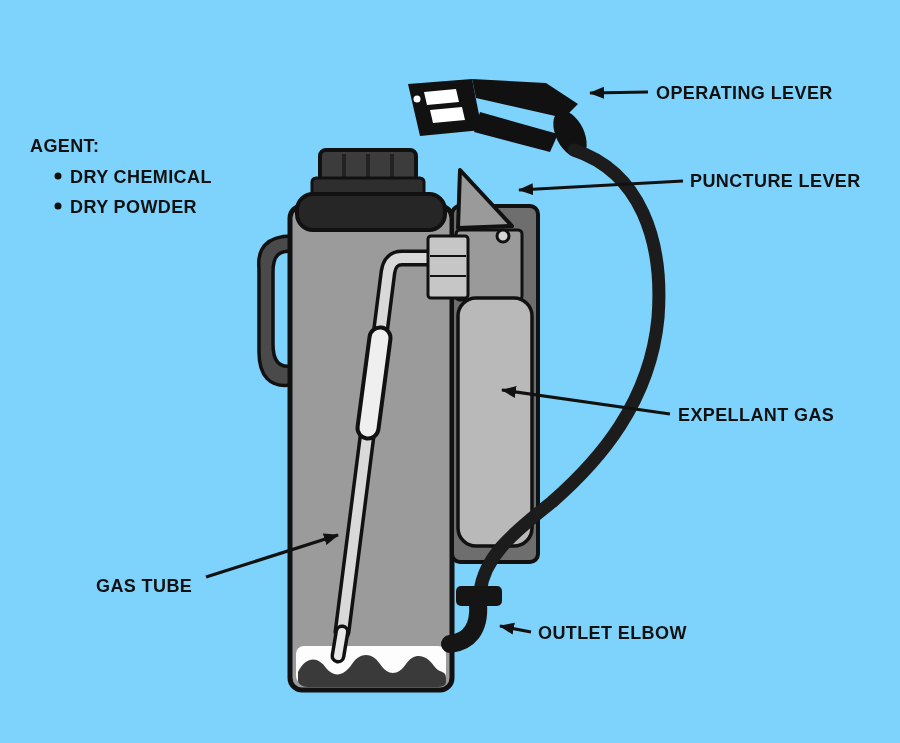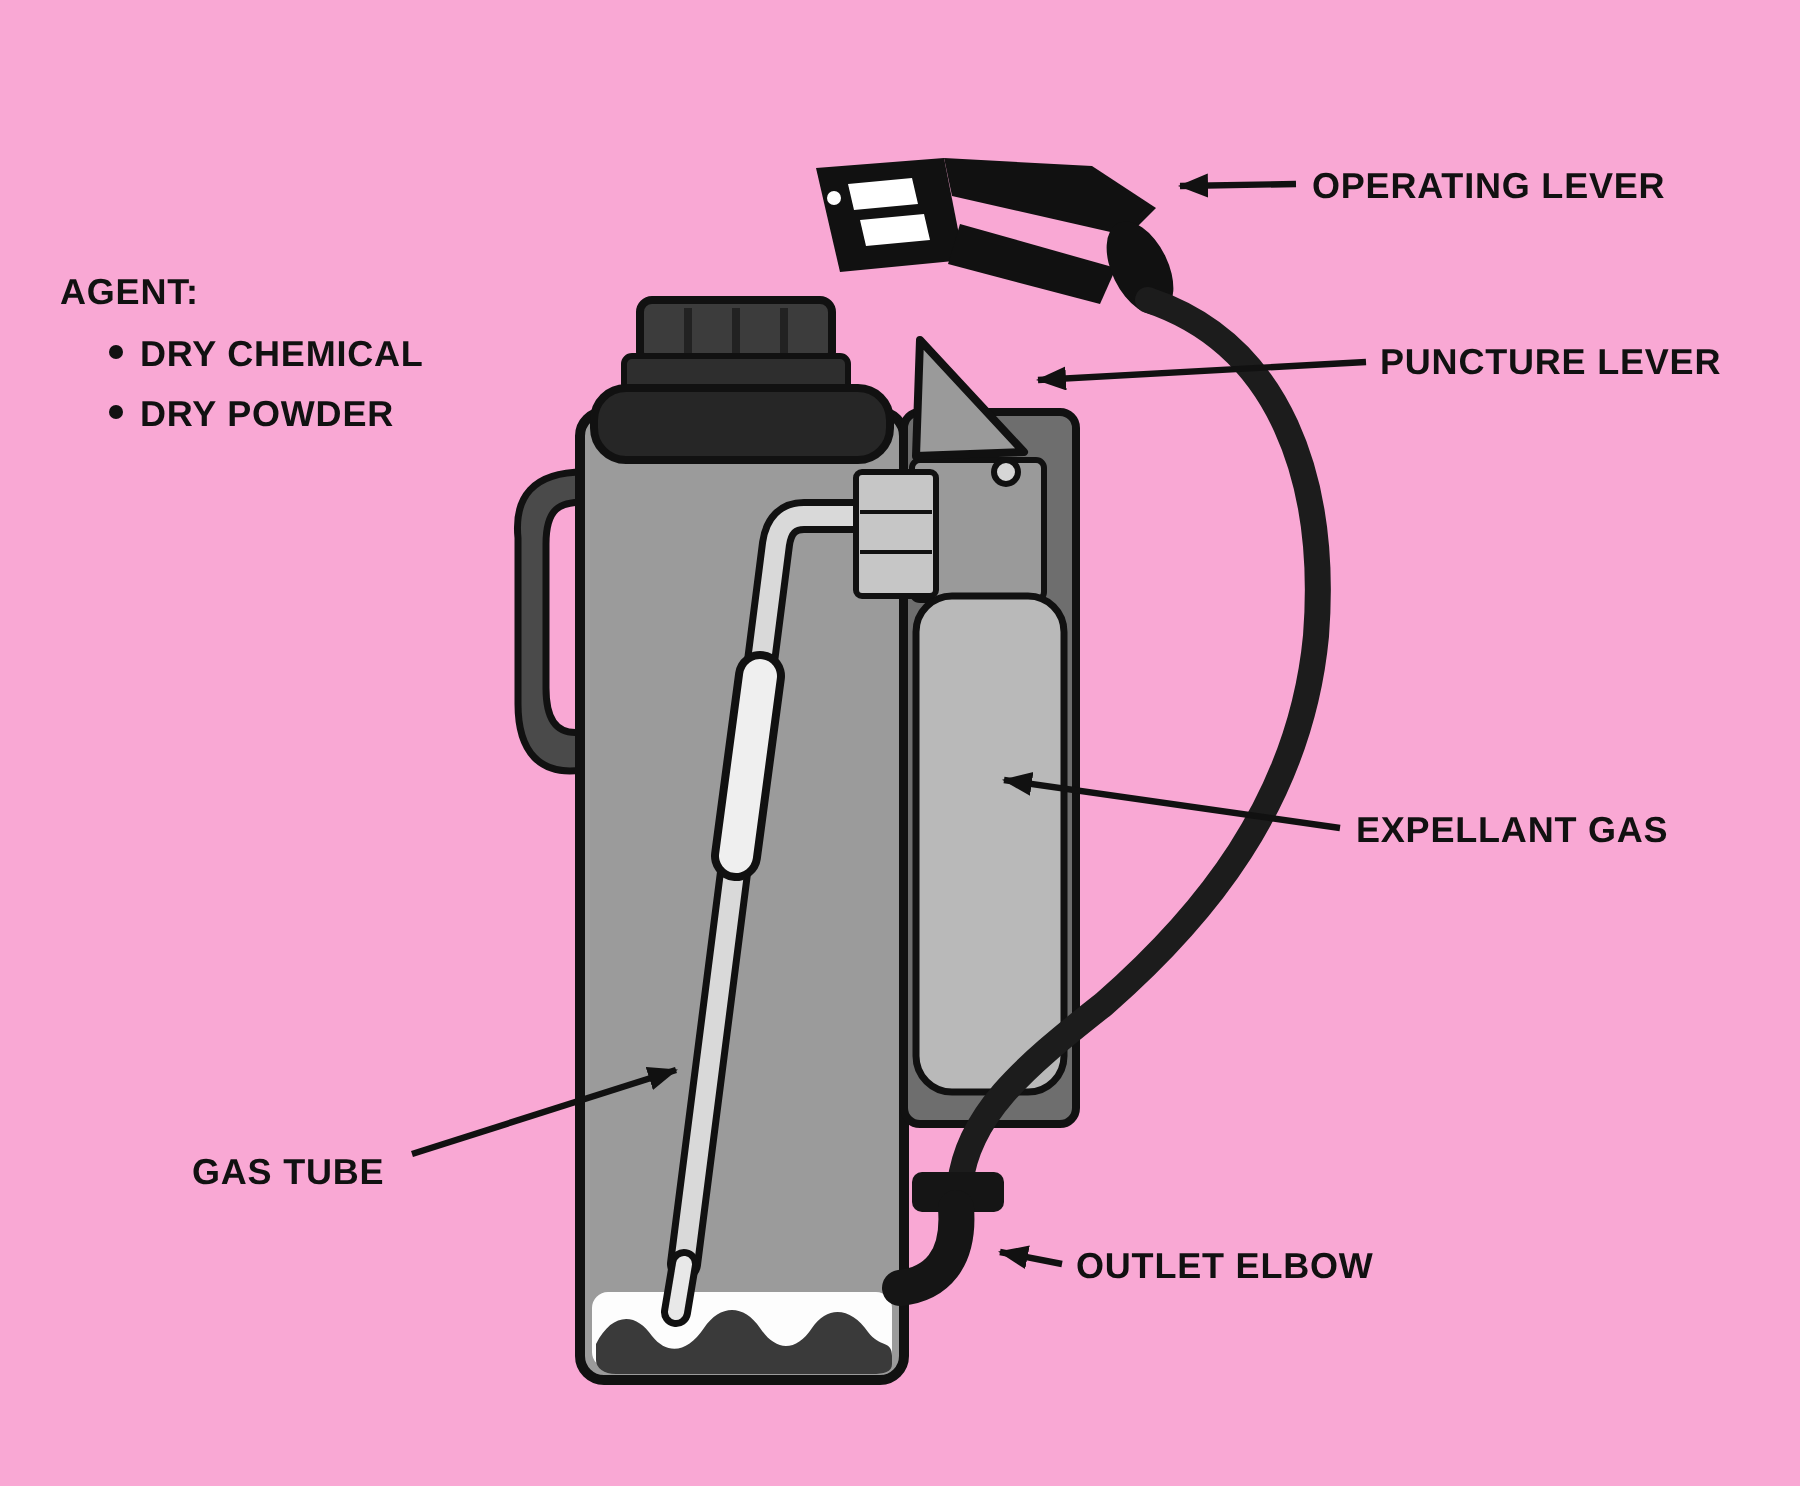--- a/index.html
+++ b/index.html
@@ -1,17 +1,17 @@
 <!DOCTYPE html>
 <html><head>
 <meta charset="utf-8">
 <title></title>
 <style>
   html,body{margin:0;padding:0;background:#ffffff;}
-  .stage{position:relative;width:900px;height:743px;background:#f9a8d4;overflow:hidden;}
+  .stage{position:relative;width:900px;height:743px;background:#7dd3fc;overflow:hidden;}
   .lbl{font-family:"Liberation Sans","DejaVu Sans",sans-serif;font-weight:700;font-size:18px;fill:#111111;letter-spacing:.4px;}
   .arrow{stroke:#111111;stroke-width:3.2;fill:none;}
   .outl{stroke:#111111;}
   svg{display:block;}
 </style>
 </head>
 <body>
 
 <div class="stage">
 <svg width="900" height="743" viewBox="0 0 900 743">

